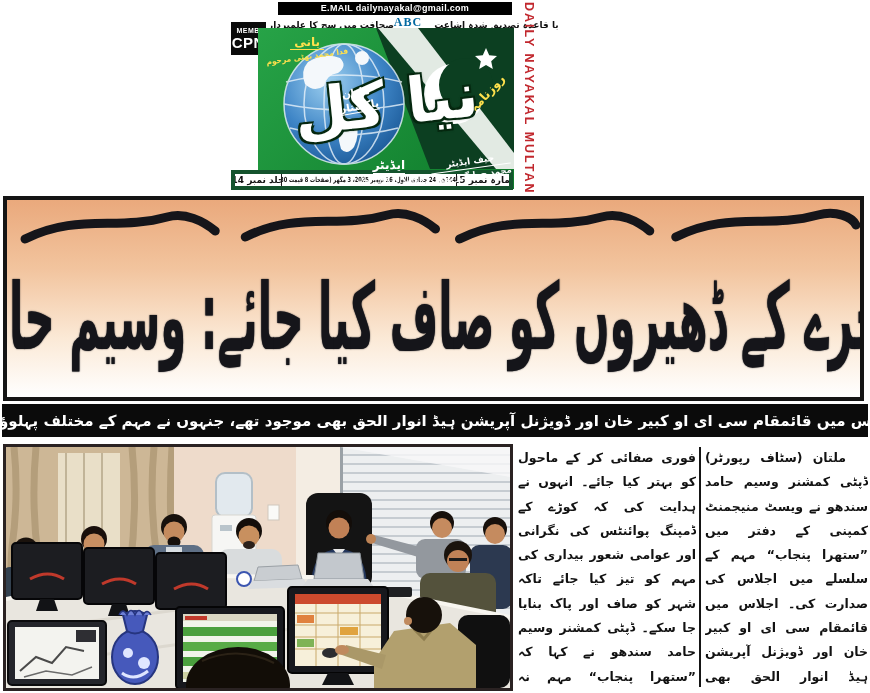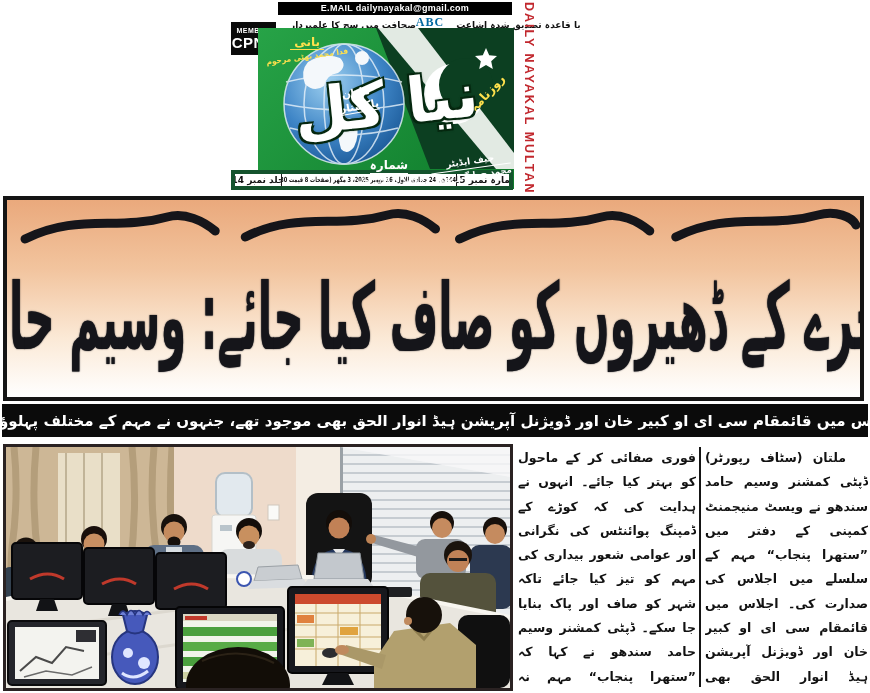--- a/index.html
+++ b/index.html
@@ -6,21 +6,21 @@
   .page{position:relative;width:870px;height:693px;background:#fff;overflow:hidden;
         font-family:"DejaVu Sans",sans-serif;}
 
   
   .member-box{position:absolute;left:231px;top:2px;width:45px;height:33px;background:#0a0a0a;
     color:#fff;display:flex;flex-direction:column;align-items:center;justify-content:center;line-height:1;margin-top:20px;}
   .member-box .l1{font:700 7px "Liberation Sans",sans-serif;letter-spacing:.5px;}
   .member-box .l2{font:800 15px "Liberation Sans",sans-serif;letter-spacing:.5px;}
   .email-bar{position:absolute;left:278px;top:2px;width:234px;height:13px;background:#000000;
     color:#fff;font:700 9px "Liberation Sans",sans-serif;text-align:center;line-height:13px;letter-spacing:.3px;}
-  .cert-strip{position:absolute;left:288px;top:15px;width:234px;height:20px;display:flex;
+  .cert-strip{position:absolute;left:266px;top:15px;width:234px;height:20px;display:flex;
     align-items:center;justify-content:space-between;background:#fff;padding:0 2px;box-sizing:border-box;}
   .cert-urdu{font-size:9px;font-weight:700;color:#111;direction:rtl;white-space:nowrap;}
   .abc-block{text-align:left;line-height:1;color:#0369a1;font-family:"Liberation Serif",serif;}
   .abc-l1{display:block;font-size:12px;font-weight:800;letter-spacing:1px;}
   .abc-l2{display:block;font-size:6.5px;font-weight:700;letter-spacing:.5px;}
 
   .logo-box{position:absolute;left:258px;top:28px;width:256px;height:161px;overflow:hidden;
     background:linear-gradient(135deg,#27a347,#0e7a2a);}
   .logo-art{position:absolute;left:0;top:0;}
   .logo-title{position:absolute;left:50%;top:47%;transform:translate(-50%,-50%) rotate(-6deg);
@@ -133,21 +133,21 @@
       <span class="lf1">بانی</span>
       <span class="lf2">فدا محمد بھٹی مرحوم</span>
     </span>
     <span class="logo-daily">روزنامہ</span>
     <span class="logo-city">
       <span>ملتان</span><br>
       <span class="city2">پاکستان</span>
     </span>
     <span class="logo-title">نیا کل</span>
     <span class="logo-editor">
-      <span class="le1">شمارہ</span>
+      <span class="le1">ایڈیٹر</span>
       <span class="le2">محمد فرقان بھٹی</span>
     </span>
     <span class="logo-chief">
       <span class="lc1">چیف ایڈیٹر</span>
       <span class="lc2">محمد جہانگیر بھٹی</span>
     </span>
   </div>
 
   <div class="dateline">
     <div class="dl-cell dl-vol">جلد نمبر 14</div>

